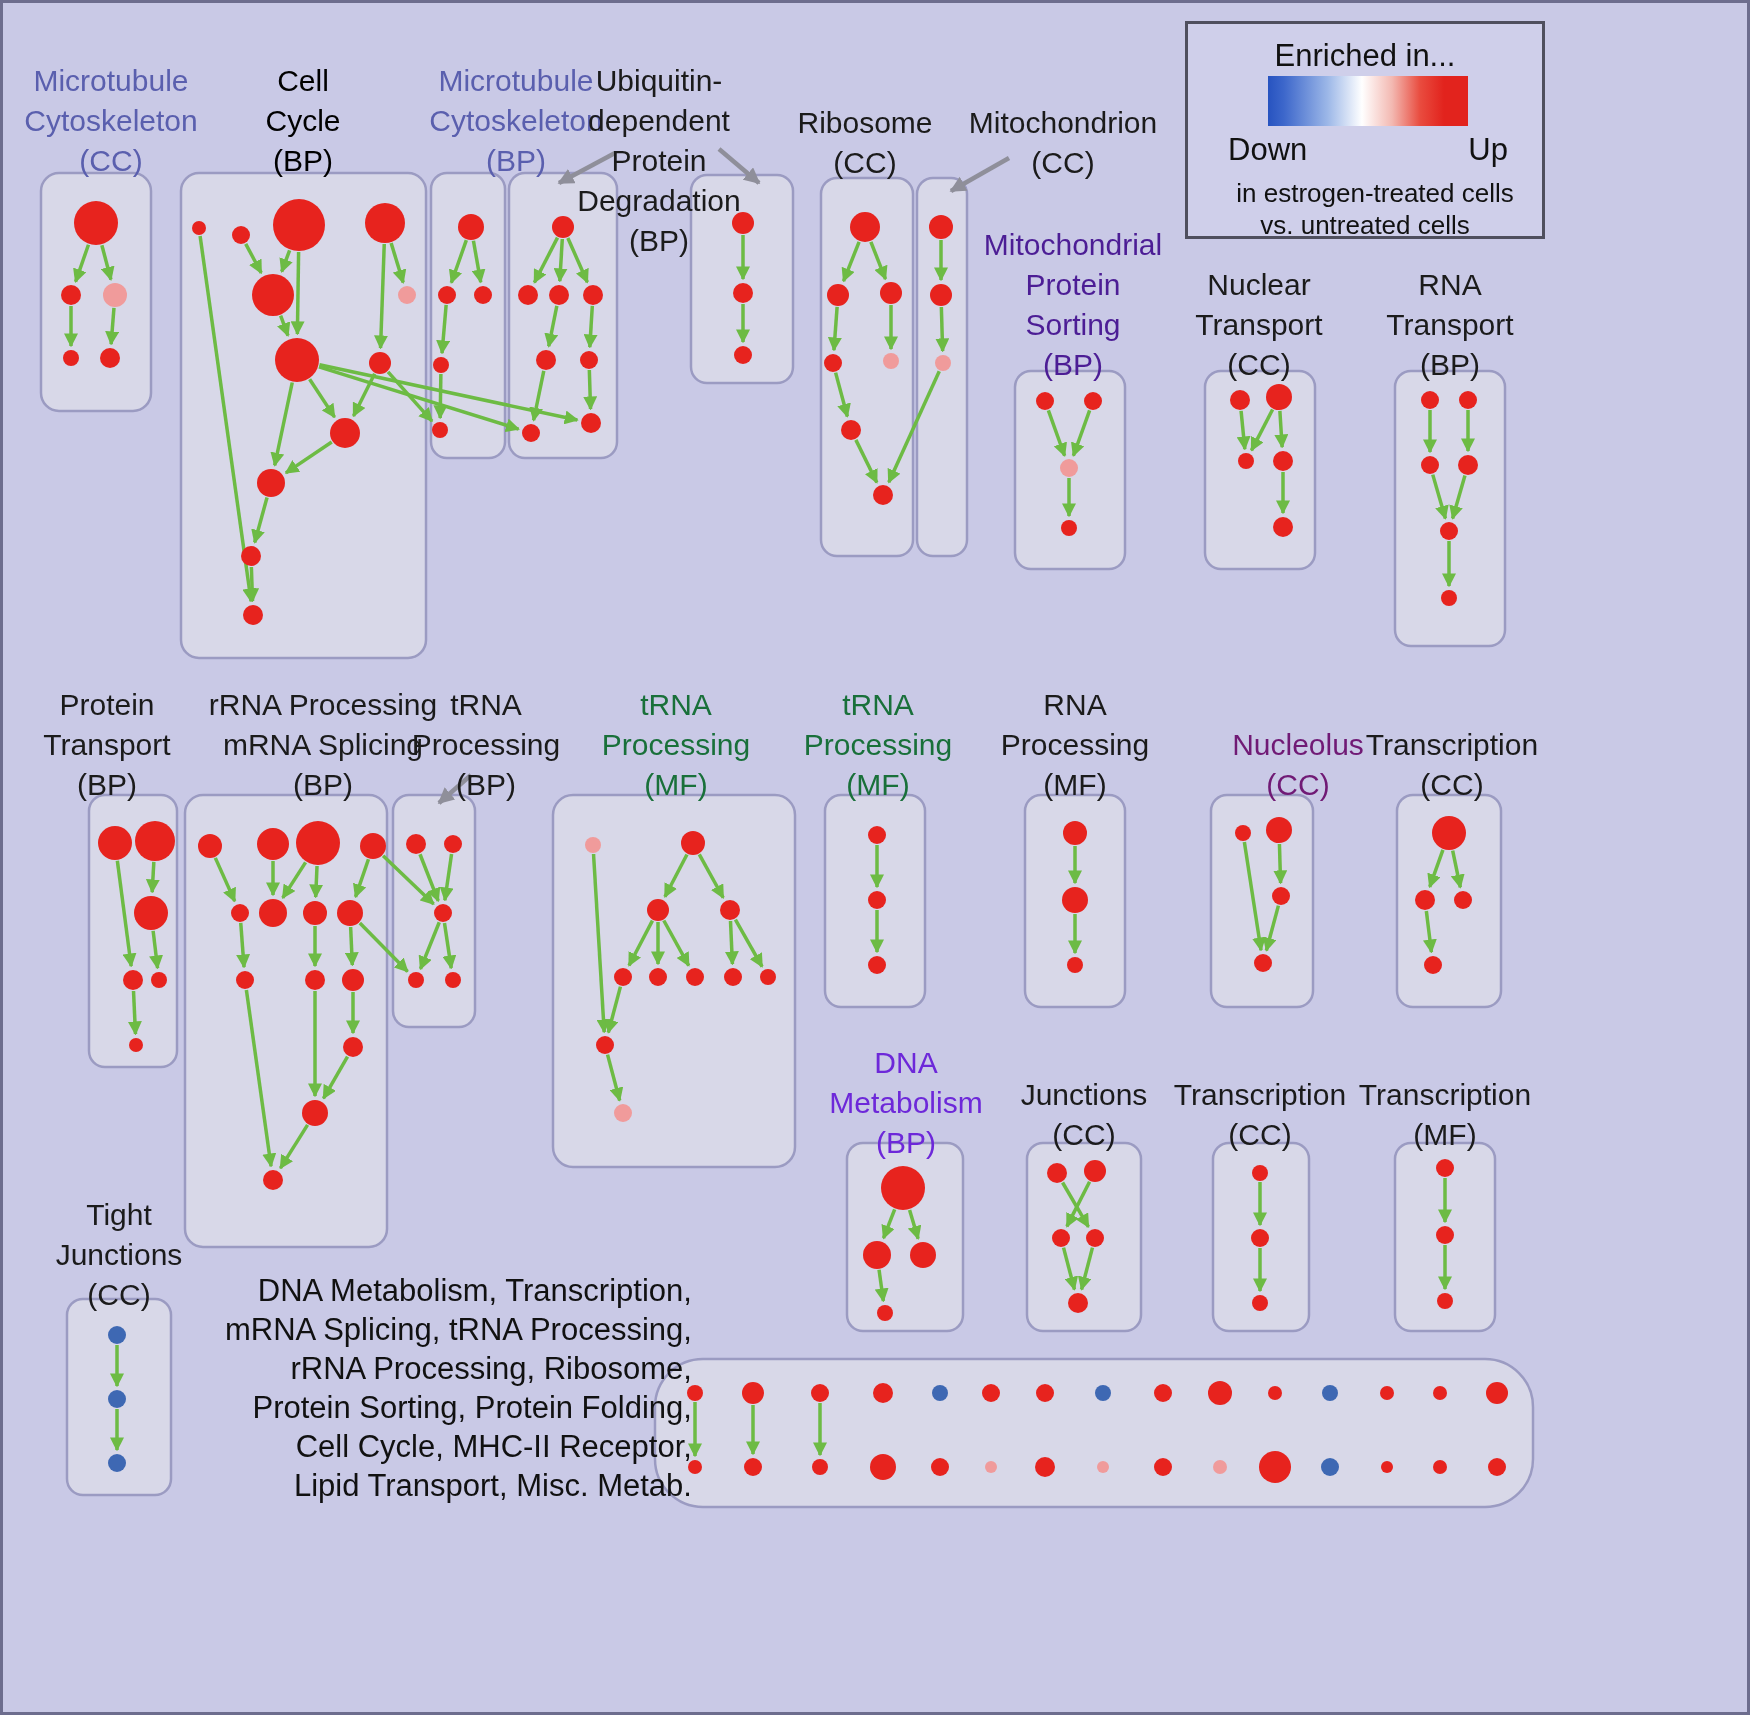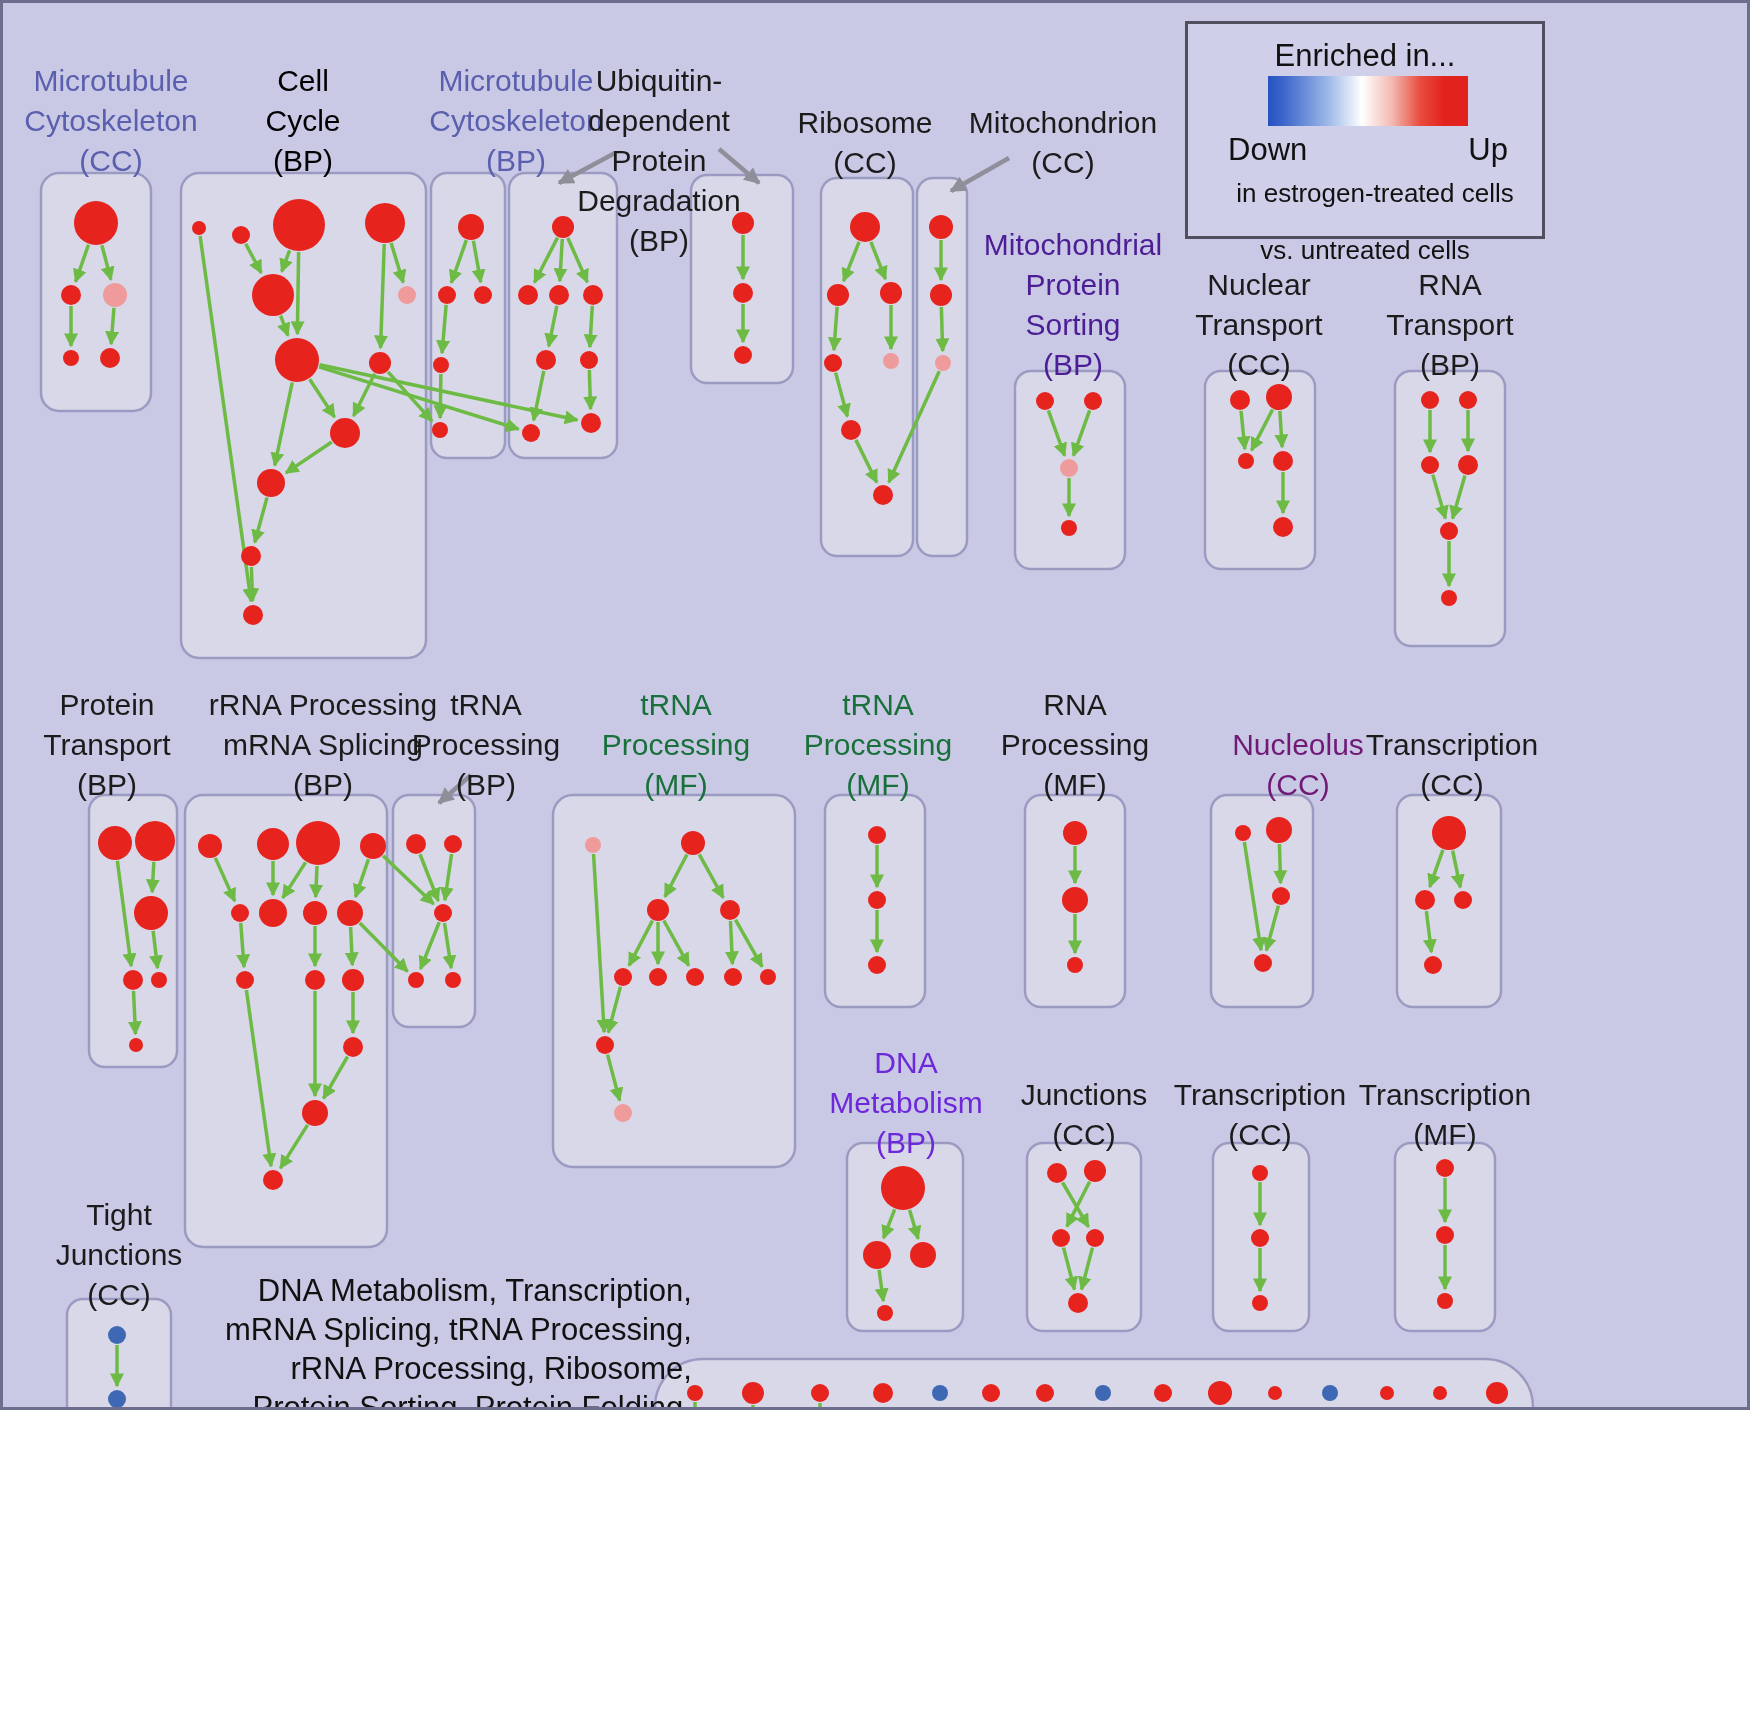--- a/index.html
+++ b/index.html
@@ -1,18 +1,18 @@
 <!DOCTYPE html>
 <html><head>
 <meta charset="utf-8">
 <style>
   * { margin:0; padding:0; box-sizing:border-box; }
   body { font-family: "Liberation Sans", sans-serif; background:#ffffff; }
   #figure {
-    position:relative; width:1750px; height:1410px;
+    position:relative; width:1750px; height:1715px;
     background:#c9c9e6; border:3px solid #6d6d8e; overflow:hidden;
   }
   #net-svg { position:absolute; left:0; top:0; }
   .cluster-box { fill:#d8d8e8; stroke:#9b9bc2; stroke-width:2.5; }
   .edge { stroke:#6dbb44; stroke-width:3.5; fill:none; }
   .pointer { stroke:#8f8f9a; stroke-width:4.5; fill:none; }
   #labels { position:absolute; left:0; top:0; width:100%; height:100%; pointer-events:none; }
   .cluster-label {
     position:absolute; transform:translateX(-50%);
     text-align:center; white-space:pre-line;
@@ -26,21 +26,21 @@
   .legend-gradient {
     position:absolute; left:80px; top:52px; width:200px; height:50px;
     background:linear-gradient(90deg,#2753c0 0%,#3d67cb 8%,#9db8e8 30%,#ffffff 47%,#f3b9b2 62%,#e94c3f 76%,#e2231d 88%,#e2231d 100%);
   }
   .legend-downup {
     position:absolute; left:40px; top:108px; width:280px;
     display:flex; justify-content:space-between; font-size:31px; color:#111;
   }
   .legend-sub { position:absolute; width:100%; text-align:center; font-size:26px; color:#111; }
   .legend-sub1 { top:154px;padding-left:20px; }
-  .legend-sub2 { top:186px;margin-top:25px; }
+  .legend-sub2 { top:186px; }
   .misc-text {
     position:absolute; left:222px; top:1268px;
     font-size:31px; line-height:39px; white-space:pre-line; color:#111;text-align:right;
   }
 </style>
 </head>
 <body>
 
 <div id="figure">
 

